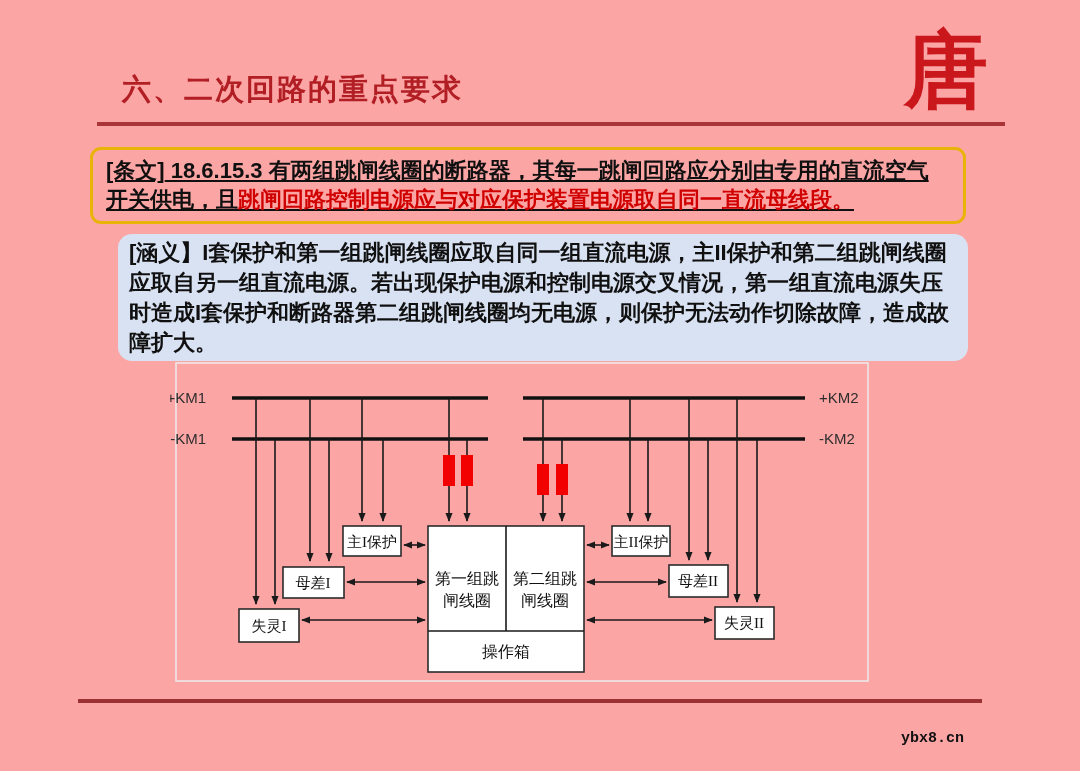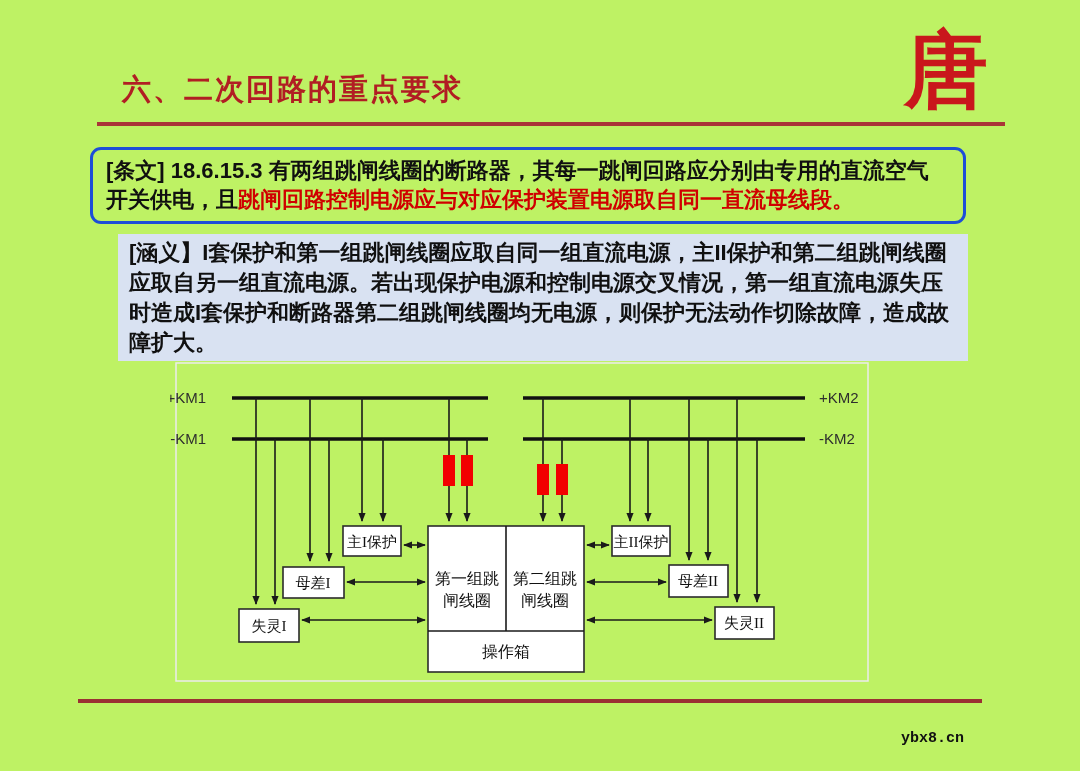--- a/index.html
+++ b/index.html
@@ -1,45 +1,45 @@
 <!DOCTYPE html>
 <html><head>
 <meta charset="utf-8">
 <style>
   html,body { margin:0; padding:0; background:#fff; }
   .slide {
-    position:relative; width:1080px; height:771px; background:#bef264;
+    position:relative; width:1080px; height:771px; background:#fca5a5;
     font-family:"Liberation Sans",sans-serif; overflow:hidden;
   }
   .page-title {
     position:absolute; left:122px; top:70px;
     font-size:29px; font-weight:bold; color:#B11E23; letter-spacing:2px;
   }
   .rule-top {
     position:absolute; left:97px; top:122px; width:908px; height:4px;
     background:#A93538;
   }
   .logo {
     position:absolute; left:903px; top:28px; width:86px; height:86px;
     color:#C9171C; font-size:84px; line-height:86px; font-weight:bold;
     font-family:"Liberation Serif",serif; text-align:center;
   }
   .clause-box {
     position:absolute; left:90px; top:147px; width:876px; height:77px;
-    box-sizing:border-box; border:3px solid #1d4ed8; border-radius:11px;
+    box-sizing:border-box; border:3px solid #eab308; border-radius:11px;
     padding:6px 18px 16px 13px;
-    font-size:22px; line-height:29px; font-weight:600; color:#101010;
+    font-size:22px; line-height:29px; font-weight:600; color:#101010;text-decoration:underline;
   }
   .clause-red { color:#D00000; }
   .lbl { font-weight:800; }
   .meaning-box {
     position:absolute; left:118px; top:234px; width:850px; height:127px;
     box-sizing:border-box; background:#D9E2F2;
     padding:4px 14px 0 11px;
-    font-size:22px; line-height:30px; font-weight:600; color:#101010;
+    font-size:22px; line-height:30px; font-weight:600; color:#101010;border-radius:14px;
   }
   .figure { position:absolute; left:170px; top:360px; }
   .wire   { stroke:#1a1a1a; stroke-width:1.6; fill:none; }
   .bus    { stroke:#111111; stroke-width:3.6; fill:none; }
   .nodebox{ stroke:#2b2b2b; stroke-width:1.6; fill:#ffffff; }
   .fuse   { fill:#F20000; stroke:none; }
   .buslab { font-family:"Liberation Sans",sans-serif; font-size:15px; fill:#2e2e2e; }
   .boxlab { font-family:"Liberation Serif",serif; font-size:15px; fill:#111; text-anchor:middle; }
   .boxlab-big { font-size:16px; }
   .frame  { fill:none; stroke:#ebebeb; stroke-width:1.5; }

